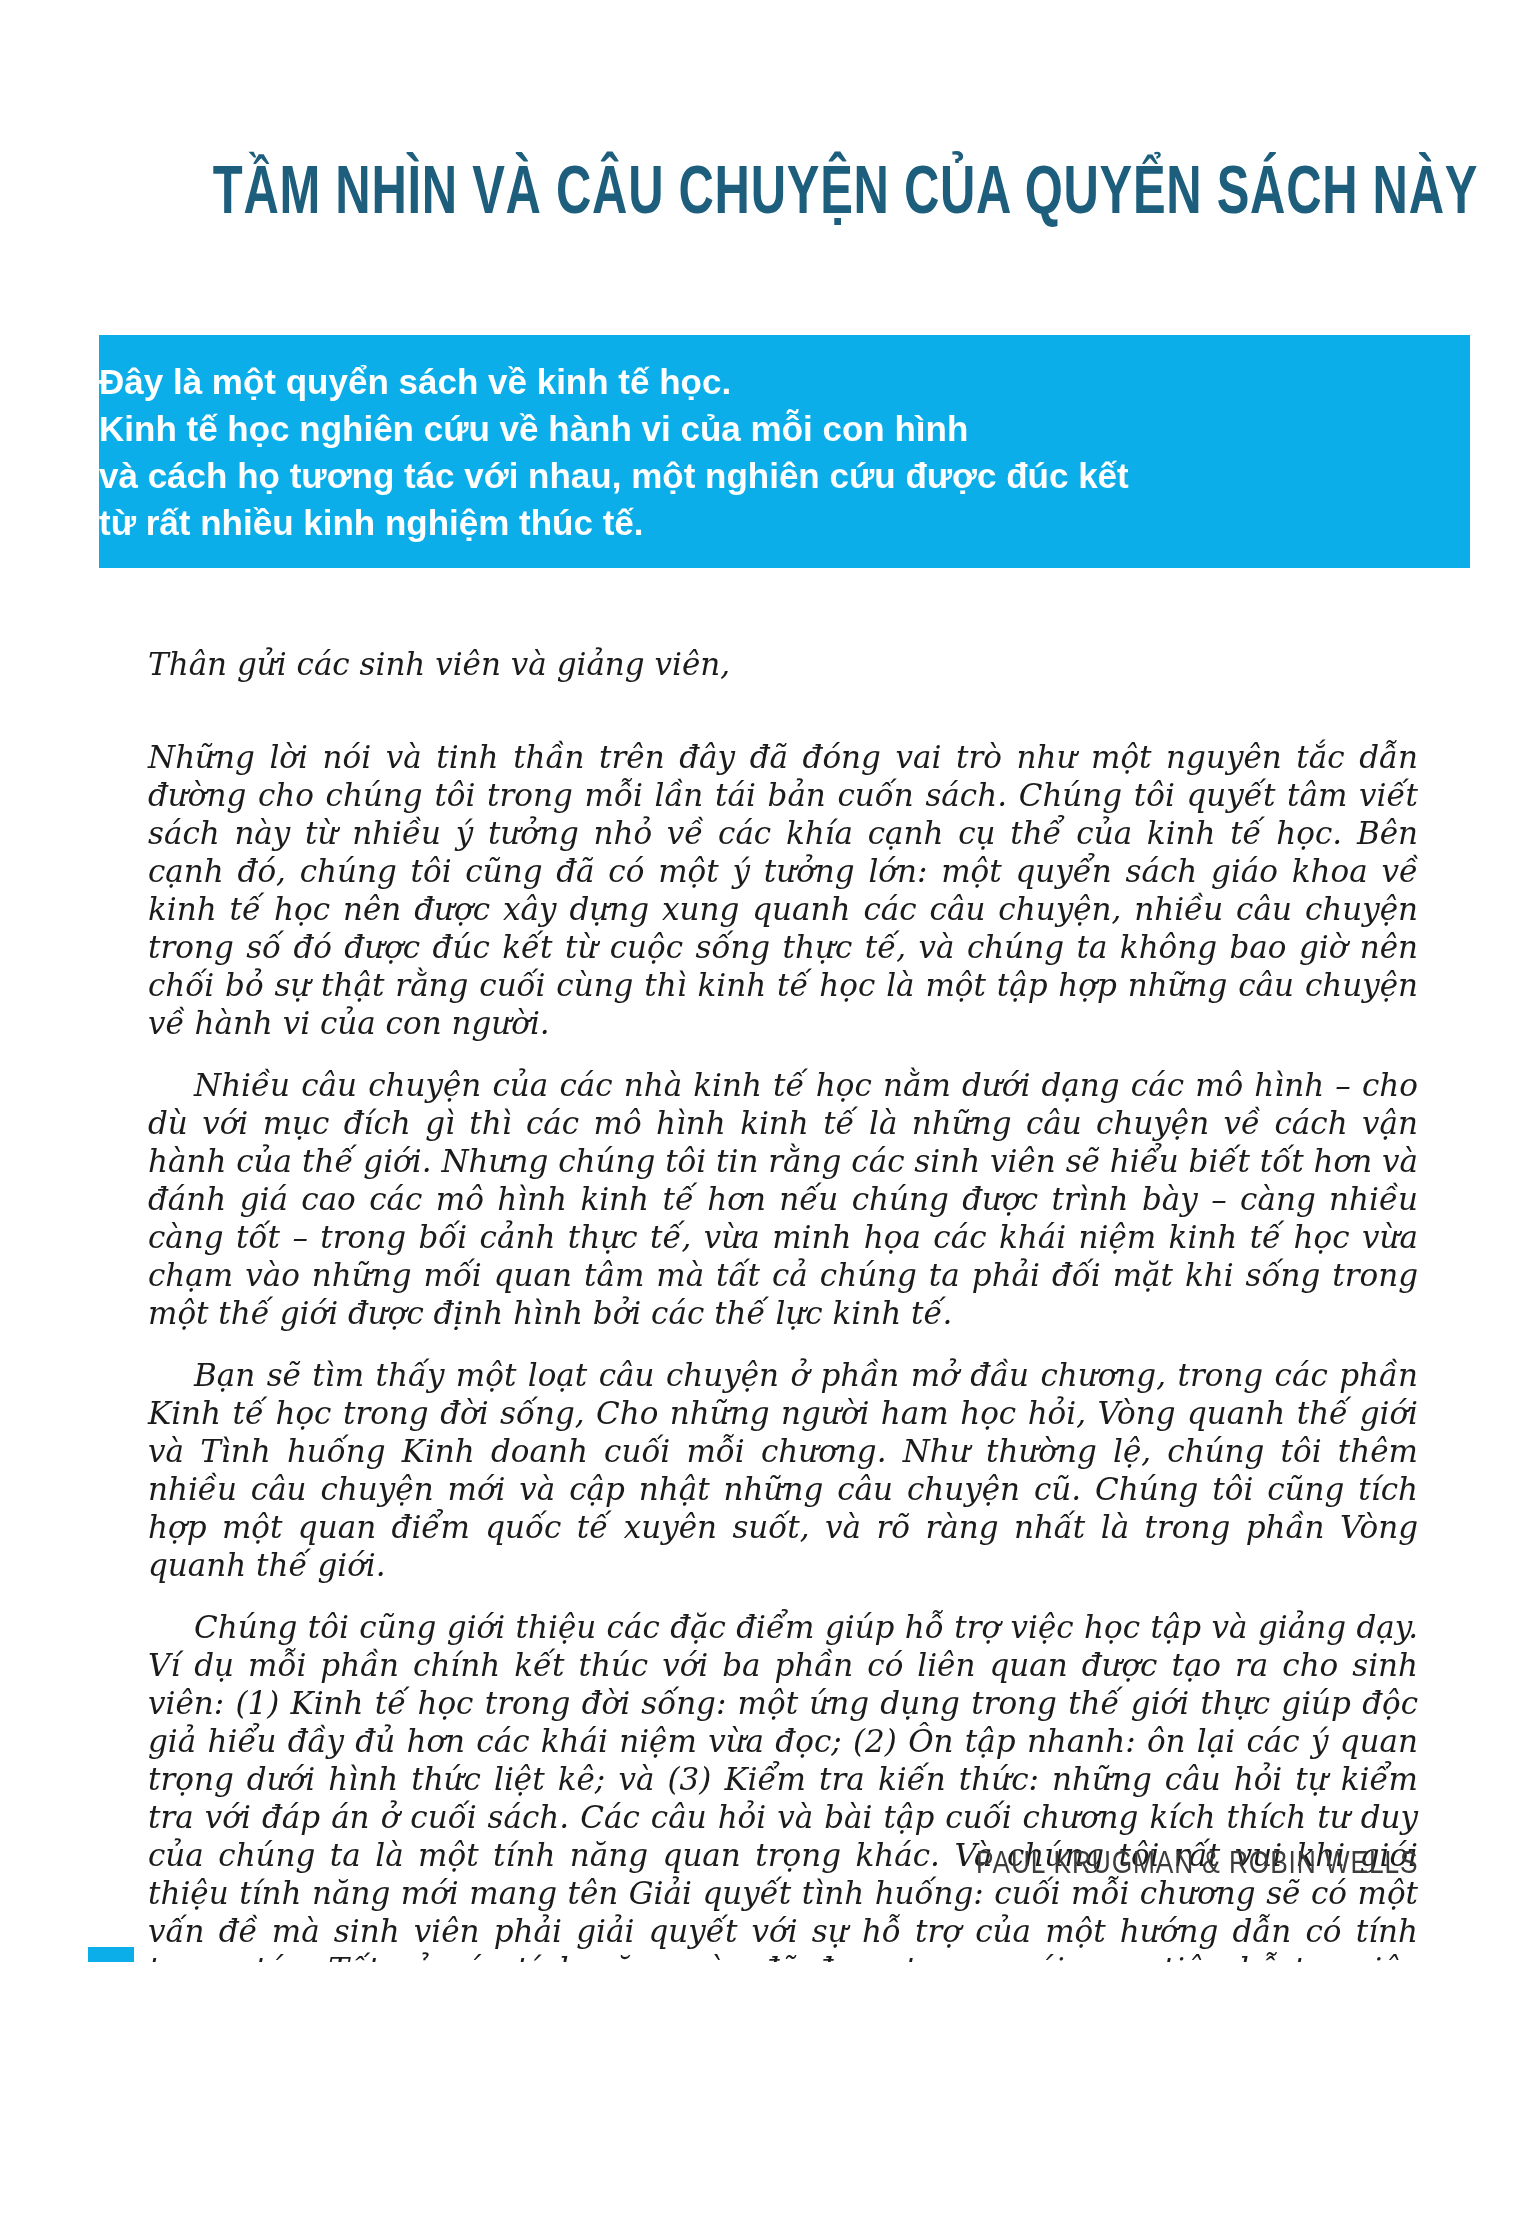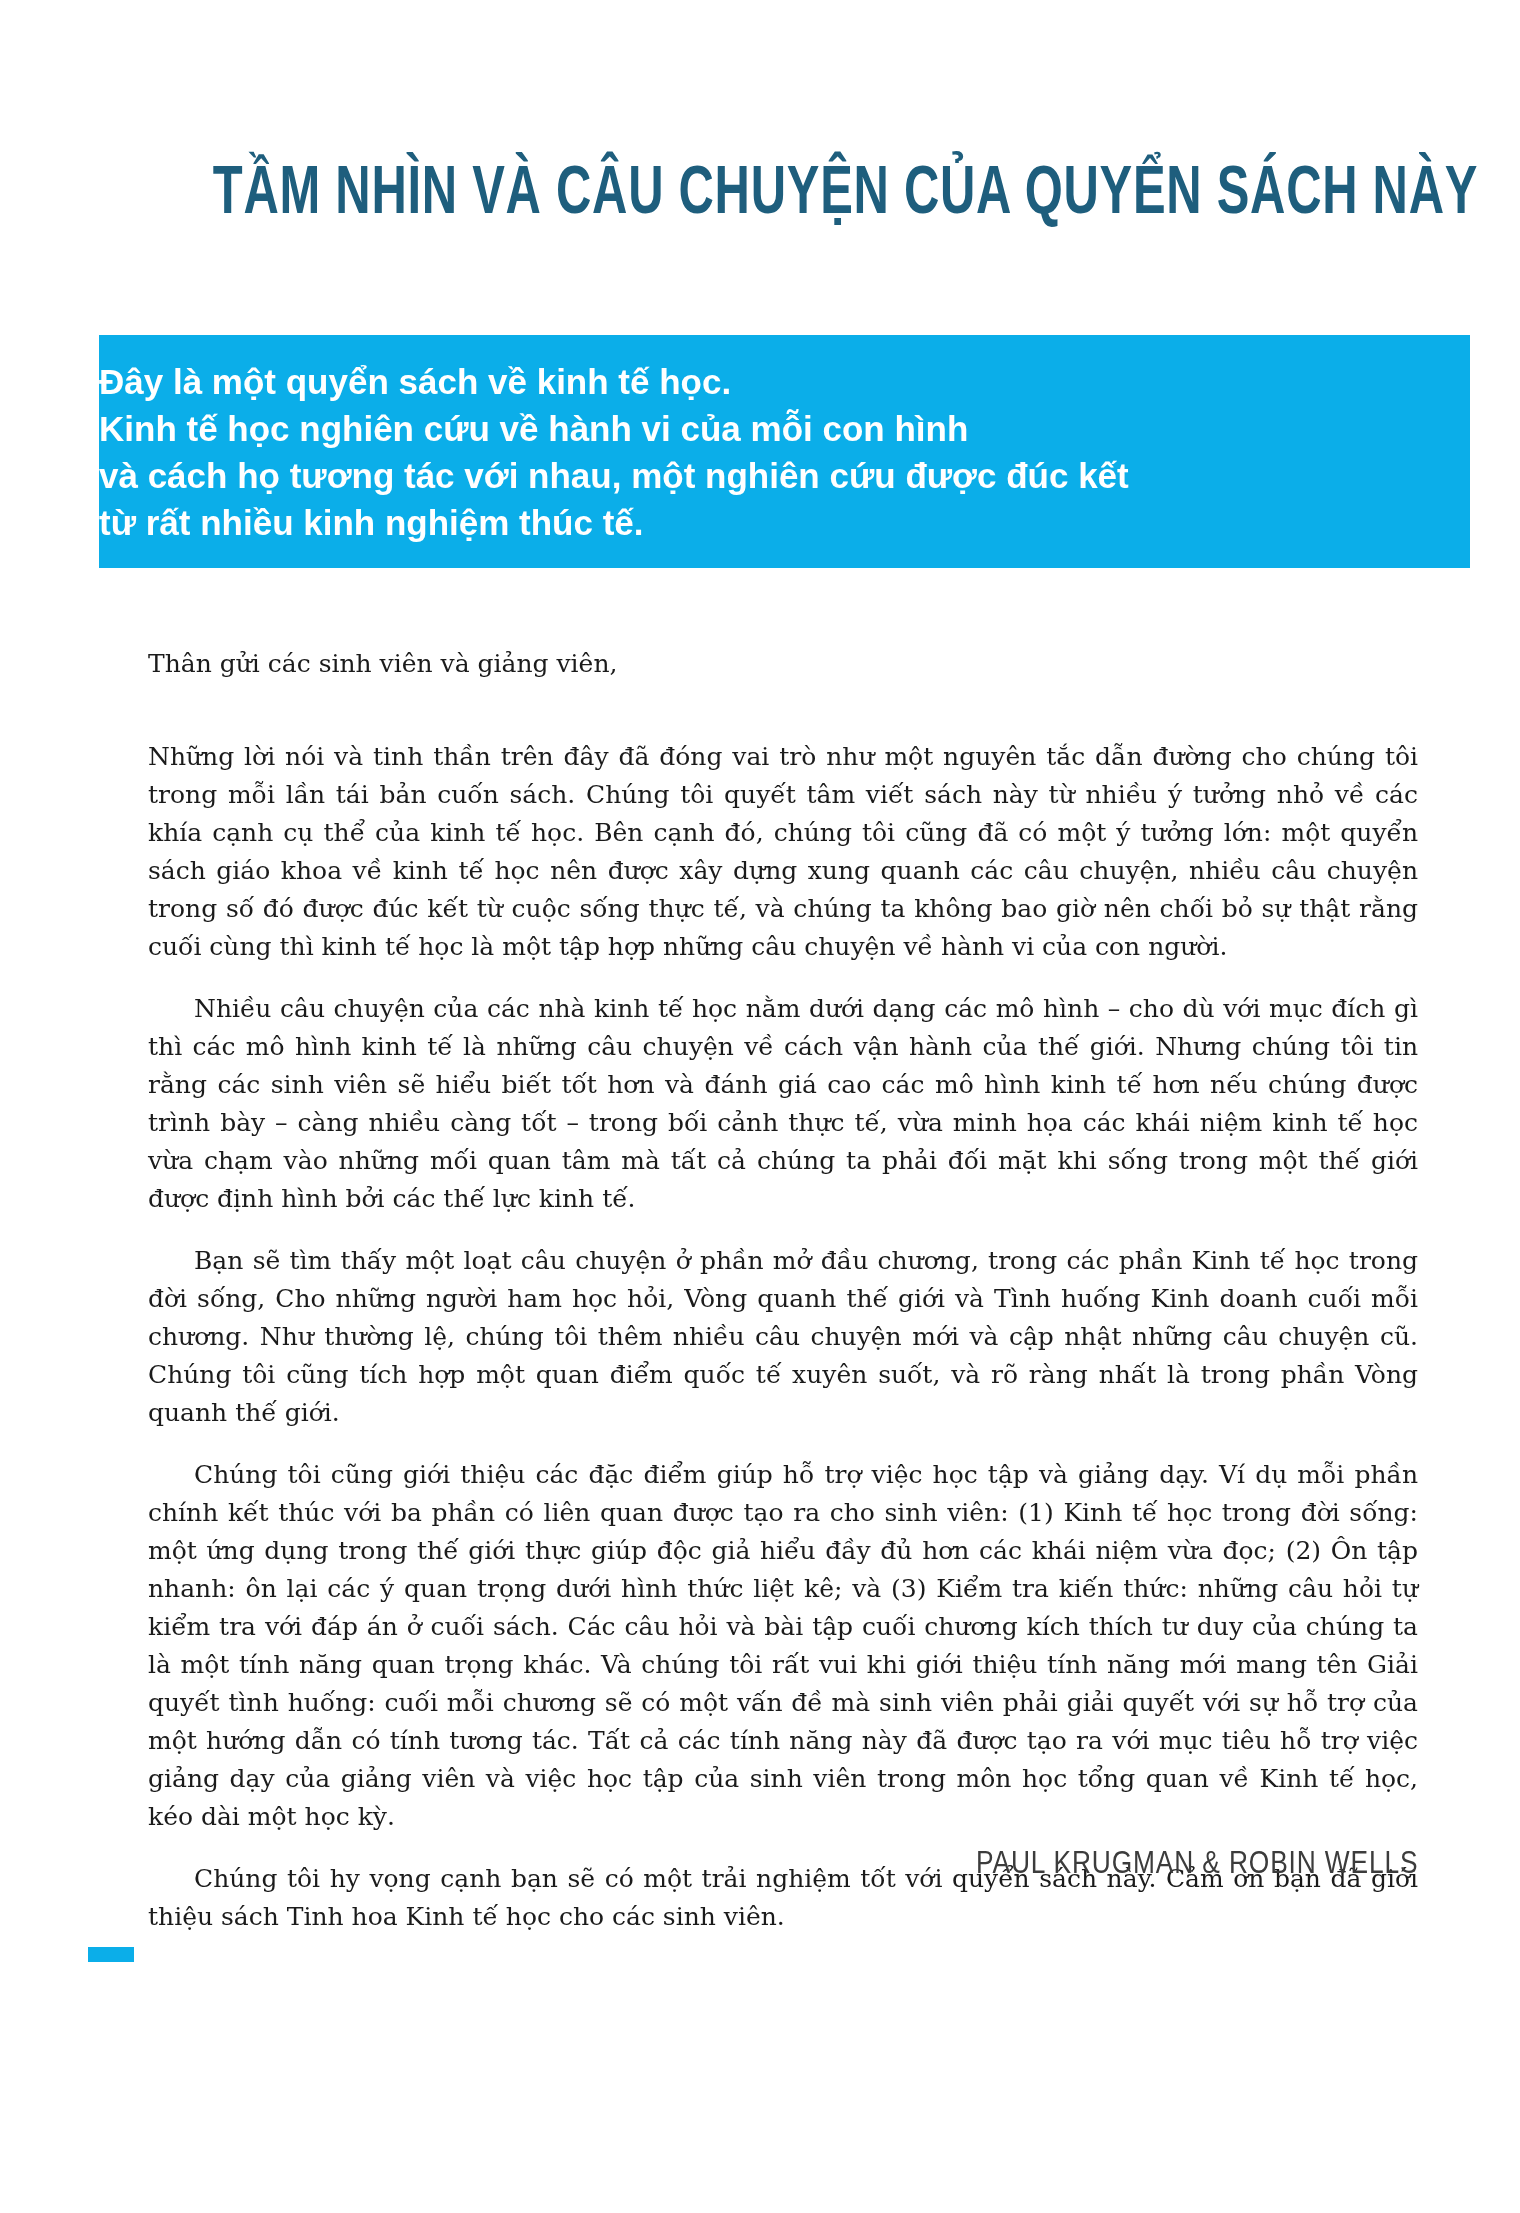--- a/index.html
+++ b/index.html
@@ -52,21 +52,22 @@
     line-height: 47px;
     text-align: center;
     white-space: nowrap;
   }
   .letter {
     position: absolute;
     left: 148px;
     top: 645px;
     width: 1270px;
     font-family: "DejaVu Serif", serif;
-    font-size: 25px;
+    font-style: italic;
+    font-size: 31px;
     line-height: 38px;
     color: var(--body-color, #1b1b1b);
     text-align: justify;
   }
   .salutation {
     margin: 0 0 55px 0;
   }
   .para {
     margin: 0 0 24px 0;
   }

